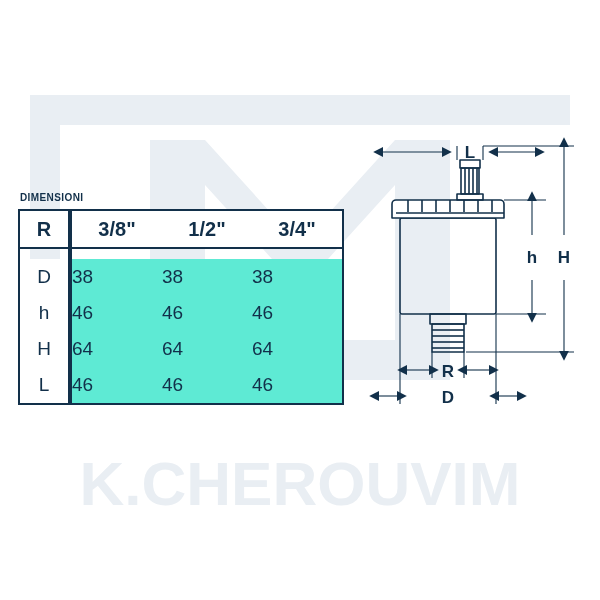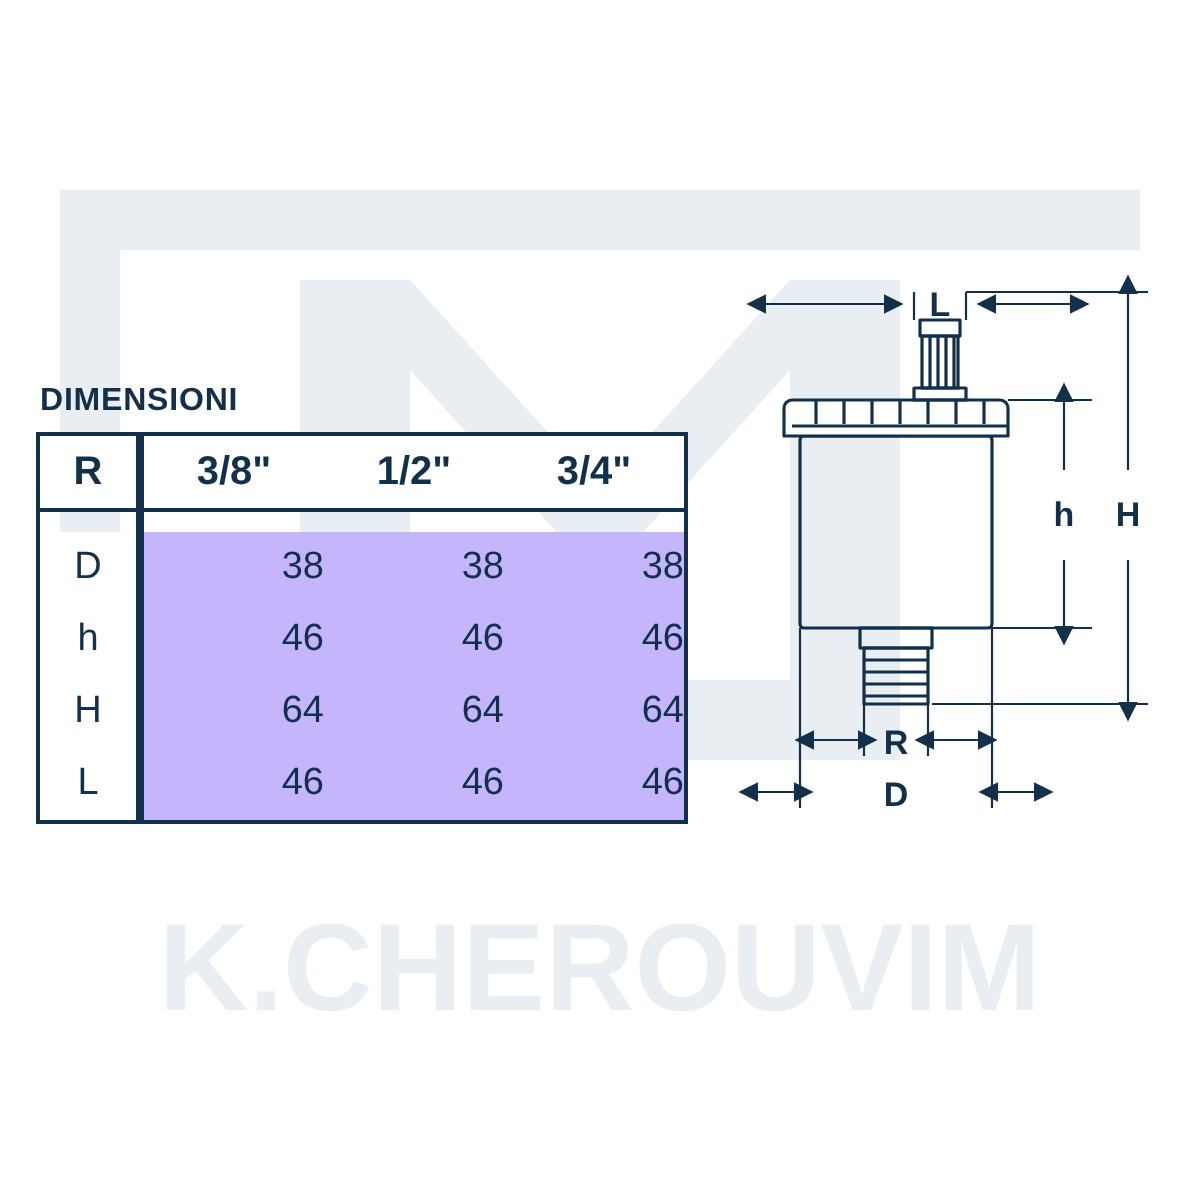--- a/index.html
+++ b/index.html
@@ -38,21 +38,21 @@
   }
 
   
   #dim-block {
     position: absolute;
     left: 18px;
     top: 192px;
     width: 330px;
   }
   #dim-title {
-    font-size: 16px;
+    font-size: 10px;
     font-weight: bold;
     color: #12304a;
     letter-spacing: 0.4px;
     margin: 0 0 6px 2px;
   }
   table.dims {
     border-collapse: separate;
     border-spacing: 0;
     width: 326px;
     table-layout: fixed;
@@ -97,25 +97,25 @@
   }
   .lbl-col {
     border-left: 2px solid #12304a;
     border-right: 2px solid #12304a;
   }
   .lbl-col.top { border-top: 0; }
   .lbl-col.bottom { border-bottom: 2px solid #12304a; }
 
   .val-cell {
     height: 36px;
-    text-align: right;
+    text-align: left;
     vertical-align: middle;
     font-size: 19px;
     color: #12304a;
-    background: #c4b5fd;
+    background: #5eead4;
   }
   .val-col-first { border-left: 2px solid #12304a; }
   .val-col-last  { border-right: 2px solid #12304a; }
   .val-row-top   { border-top: 0; }
   .val-row-bottom{ border-bottom: 2px solid #12304a; }
 
   
   .gap-row td { height: 10px; }
   .gap-left { border-left: 2px solid #12304a; border-right: 2px solid #12304a; }
   .gap-mid-first { border-left: 2px solid #12304a; }

